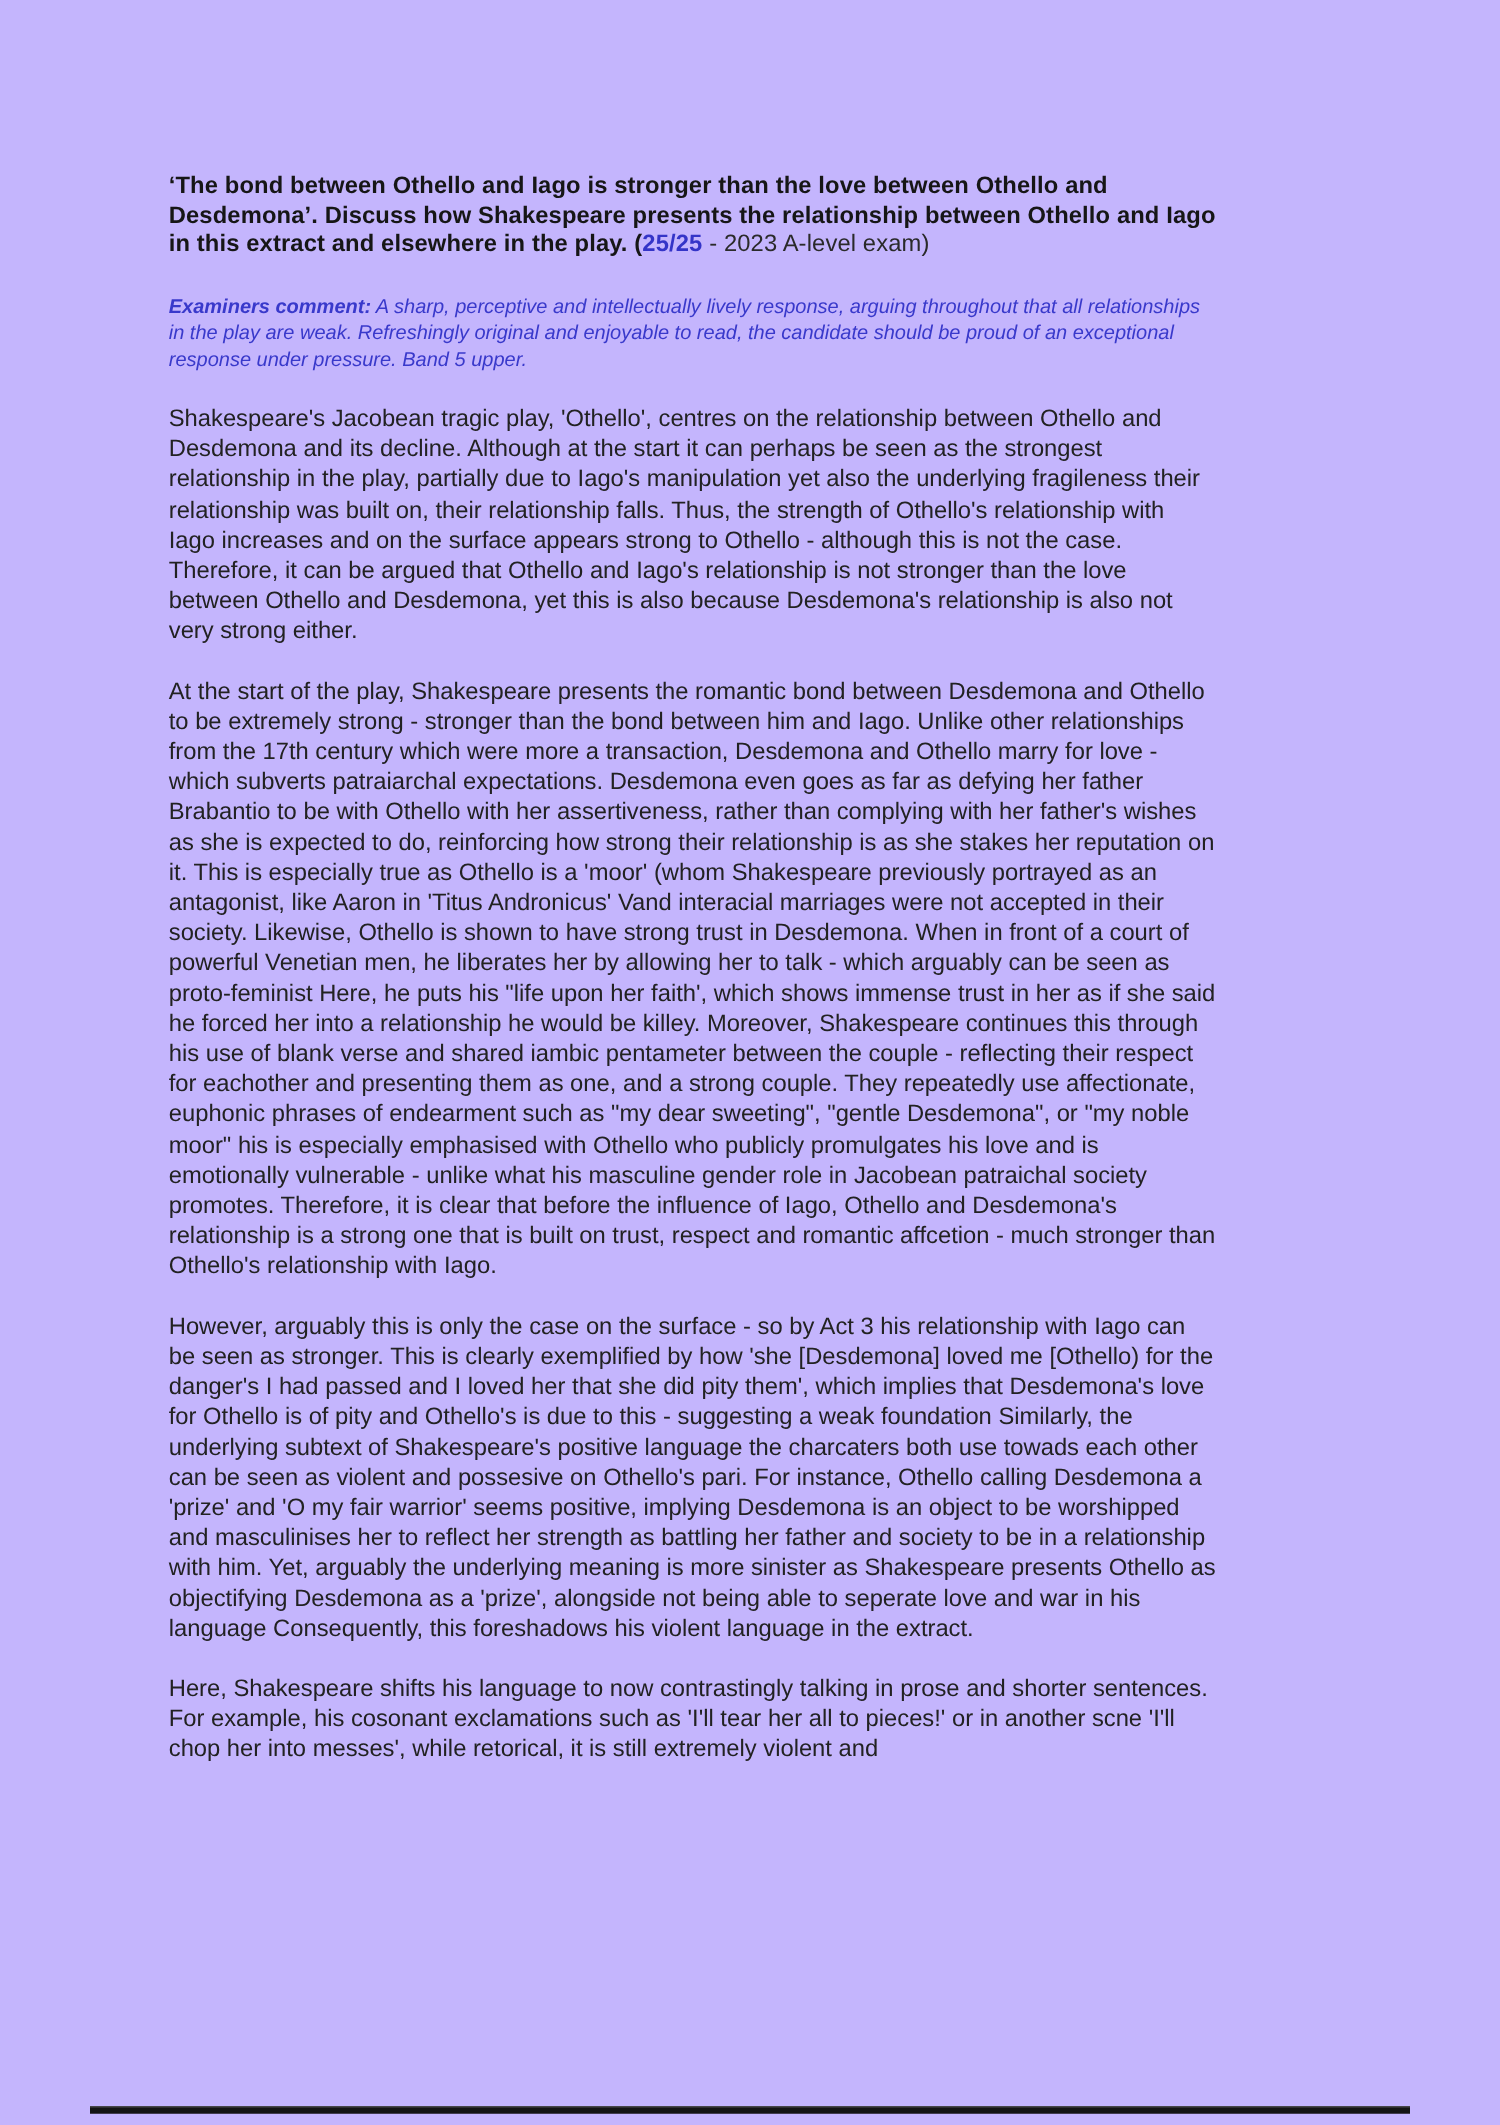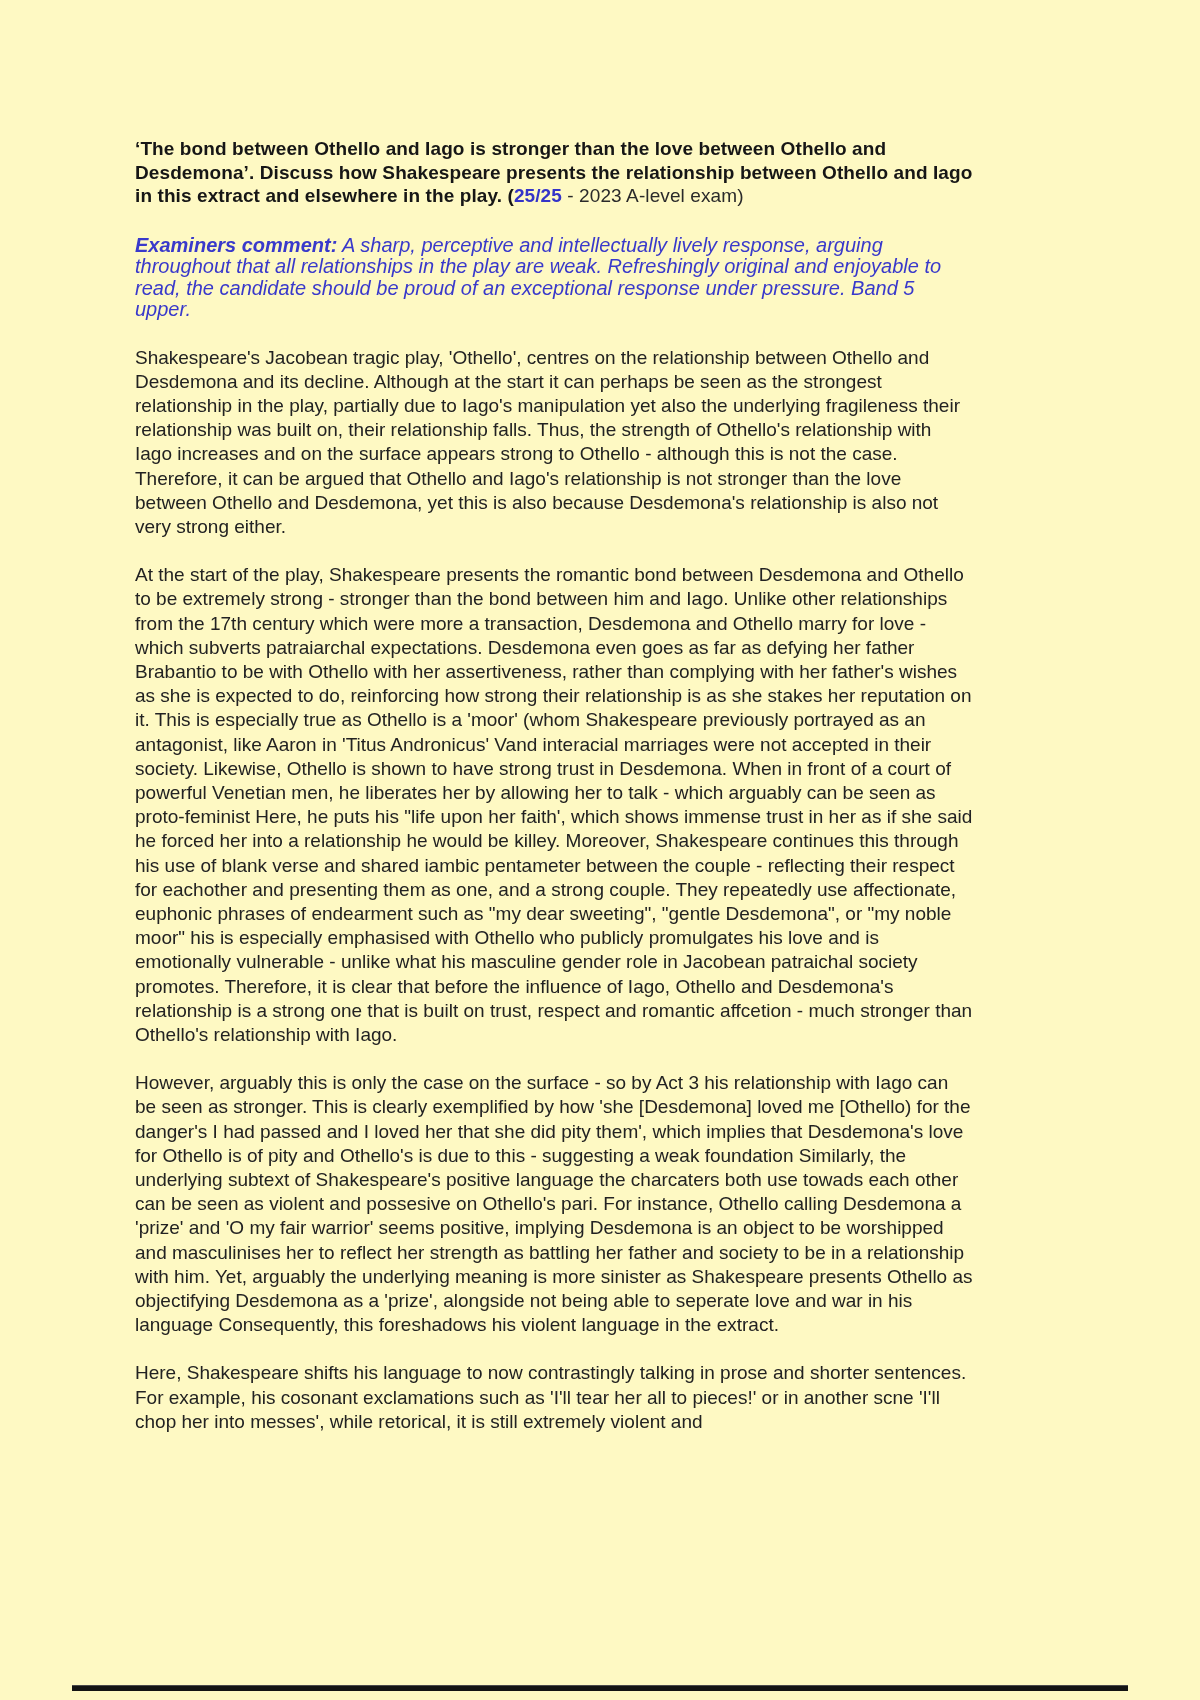--- a/index.html
+++ b/index.html
@@ -13,21 +13,21 @@
     position: relative;
     font-family: "Liberation Sans", sans-serif;
     color: #1d1d1d;
     overflow: hidden;
   }
   .page {
     position: absolute;
     left: 0; top: 0;
     width: 1200px;
     height: 1700px;
-    background: #fef9c3;
+    background: #c4b5fd;
   }
   .content {
     position: absolute;
     left: 135px;
     top: 137px;
     width: 838px;
   }
   .essay-title {
     font-size: 19px;
     font-weight: bold;
@@ -37,21 +37,21 @@
   }
   .essay-title .score {
     color: #3434c8;
   }
   .essay-title .title-suffix {
     font-weight: normal;
     color: #2a2a2a;
   }
   .examiner {
     margin-top: 27px;
-    font-size: 20px;
+    font-size: 16px;
     font-style: italic;
     line-height: 21.5px;
     color: #3939cb;
   }
   .examiner .examiner-label {
     font-weight: bold;
   }
   .essay-body {
     margin-top: 25px;
     font-size: 19px;

